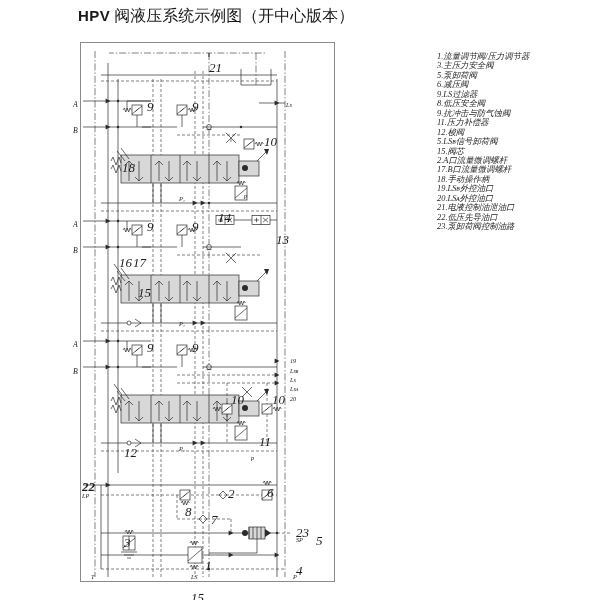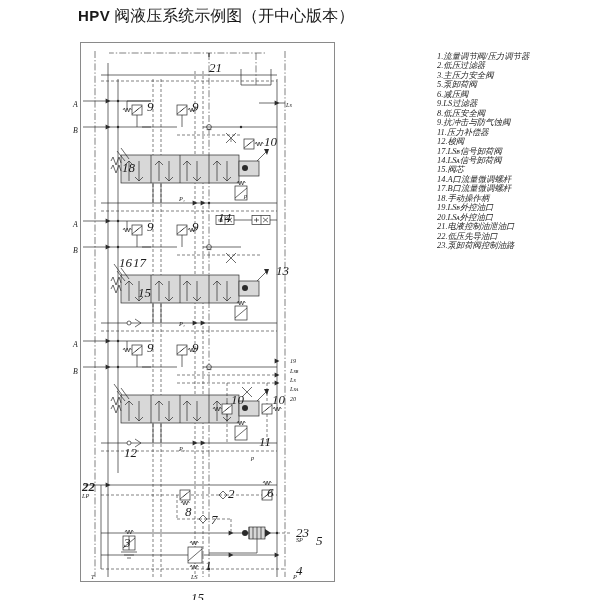--- a/index.html
+++ b/index.html
@@ -49,33 +49,31 @@
 
 <div id="page">
 
   <div id="title">
     <span class="hpv">HPV</span>
     <span class="cn">阀液压系统示例图（开中心版本）</span>
   </div>
 
   <div id="legend">
       <div class="li">1.流量调节阀/压力调节器</div>
-      <div class="li">2.低压过滤器</div>
       <div class="li">3.主压力安全阀</div>
       <div class="li">5.泵卸荷阀</div>
       <div class="li">6.减压阀</div>
       <div class="li">9.LS过滤器</div>
       <div class="li">8.低压安全阀</div>
       <div class="li">9.抗冲击与防气蚀阀</div>
       <div class="li">11.压力补偿器</div>
       <div class="li">12.梭阀</div>
-      <div class="li">17.LSʙ信号卸荷阀</div>
-      <div class="li">14.LSᴀ信号卸荷阀</div>
+      <div class="li">5.LSʙ信号卸荷阀</div>
       <div class="li">15.阀芯</div>
-      <div class="li">14.A口流量微调螺杆</div>
+      <div class="li">2.A口流量微调螺杆</div>
       <div class="li">17.B口流量微调螺杆</div>
       <div class="li">18.手动操作柄</div>
       <div class="li">19.LSʙ外控油口</div>
       <div class="li">20.LSᴀ外控油口</div>
       <div class="li">21.电液控制油泄油口</div>
       <div class="li">22.低压先导油口</div>
       <div class="li">23.泵卸荷阀控制油路</div>
     </div>
 
   <div id="frame">
@@ -455,21 +453,21 @@
     <div id="callouts">
         <div class="lbl" style="left: 128px; top: 18px;">21</div>
         <div class="lbl" style="left: 66px; top: 57px;">9</div>
         <div class="lbl" style="left: 111px; top: 57px;">9</div>
         <div class="lbl sm" style="left: 205px; top: 59px;">Ls</div>
         <div class="lbl" style="left: 183px; top: 92px;">10</div>
         <div class="lbl" style="left: 41px; top: 118px;">18</div>
         <div class="lbl sm" style="left: 163px; top: 150px;">p</div>
         <div class="lbl sm" style="left: 98px; top: 153px;">P₁</div>
         <div class="lbl" style="left: 137px; top: 168px;">14</div>
-        <div class="lbl" style="left: 195px; top: 190px; margin-top: 31px;">13</div>
+        <div class="lbl" style="left: 195px; top: 190px;">13</div>
         <div class="lbl" style="left: 66px; top: 177px;">9</div>
         <div class="lbl" style="left: 111px; top: 177px;">9</div>
         <div class="lbl" style="left: 38px; top: 213px;">16</div>
         <div class="lbl" style="left: 52px; top: 213px;">17</div>
         <div class="lbl" style="left: 57px; top: 243px;">15</div>
         <div class="lbl sm" style="left: 98px; top: 278px;">P₁</div>
         <div class="lbl" style="left: 66px; top: 298px;">9</div>
         <div class="lbl" style="left: 111px; top: 298px;">9</div>
         <div class="lbl sm" style="left: 209px; top: 315px;">19</div>
         <div class="lbl sm" style="left: 209px; top: 325px;">Lsʙ</div>

